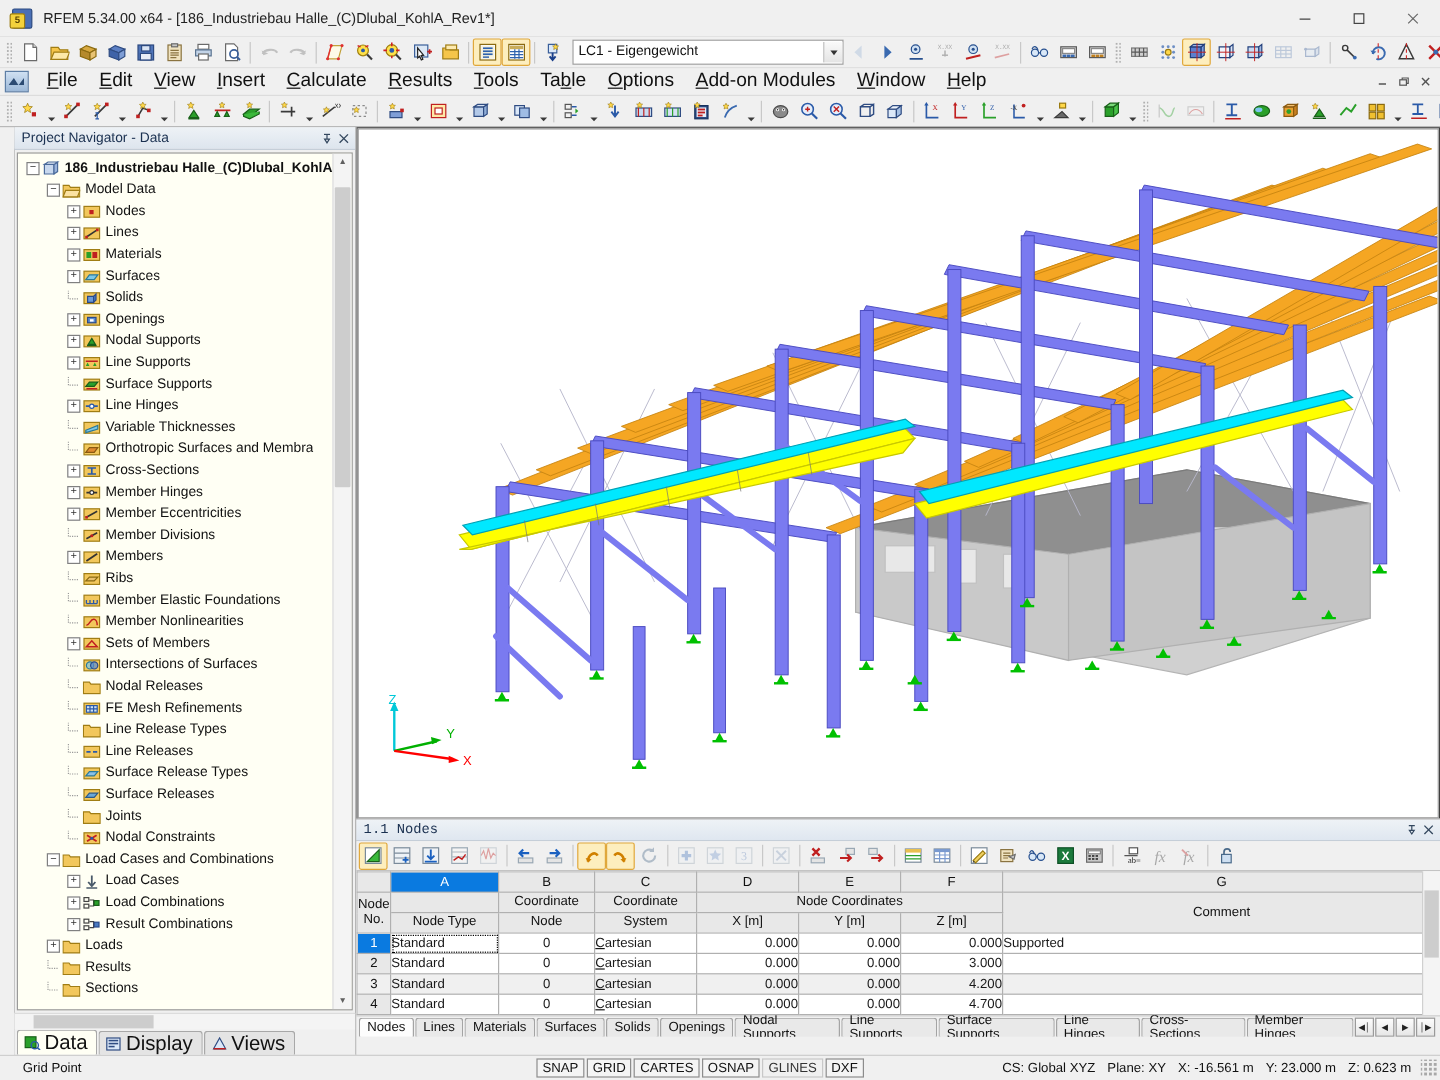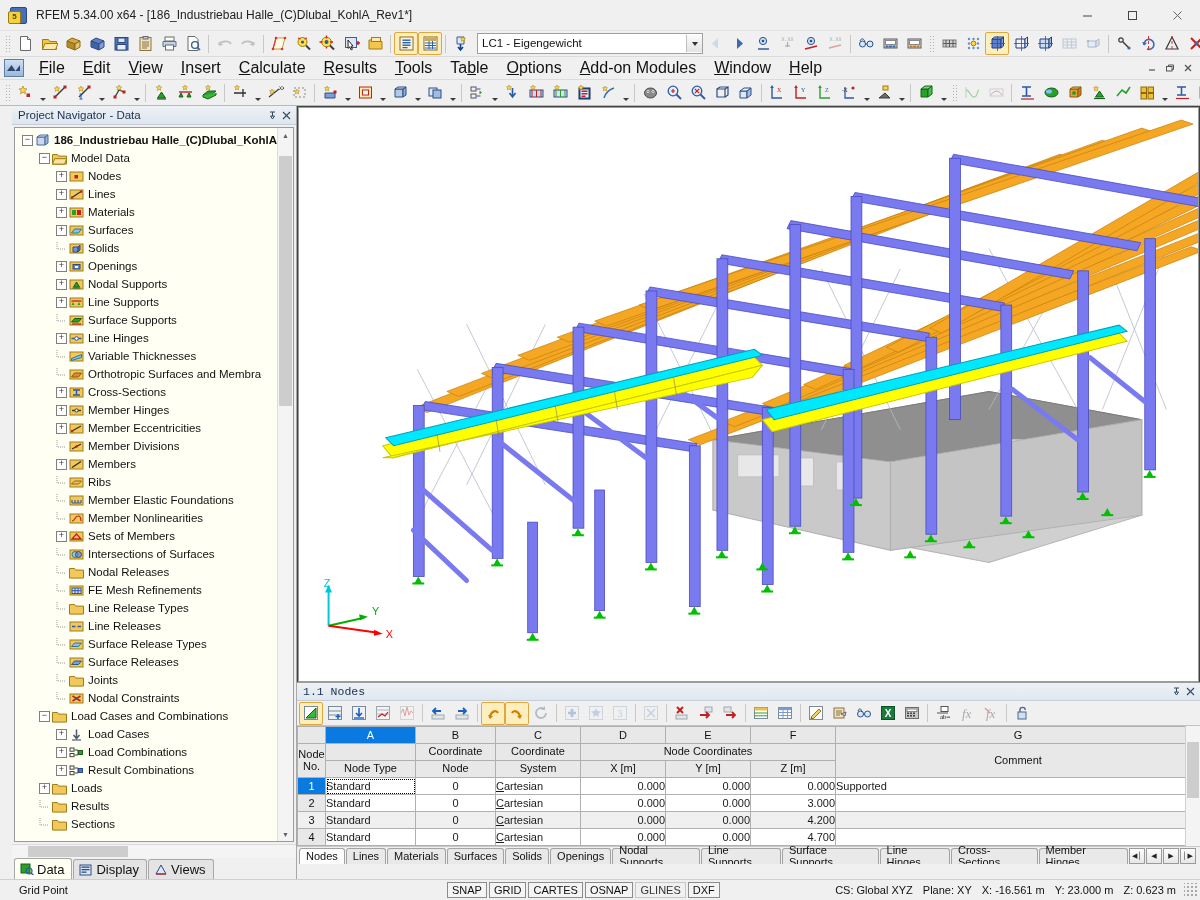--- a/index.html
+++ b/index.html
@@ -99,21 +99,21 @@
              display:flex;align-items:center;justify-content:center;font-size:9px;
              line-height:7px;color:#333;font-family:"Liberation Mono",monospace;}
   .texp.leaf{}
   .ticon{width:17px;height:15px;flex:0 0 auto;display:flex;align-items:center;justify-content:center;}
   .ticon svg{display:block;}
   .tlabel{padding-left:3px;overflow:hidden;}
   .trow.bold .tlabel{font-weight:bold;}
 
   .nav-tabs{height:21px;display:flex;align-items:flex-end;flex:0 0 auto;background:#f0f0f0;
             padding-left:2px;}
-  .ntab{height:19px;display:flex;align-items:center;padding:0 7px 0 4px;font-size:13px;
+  .ntab{height:19px;display:flex;align-items:center;padding:0 7px 0 4px;font-size:17px;
         border:1px solid #a8a8a8;border-bottom:none;background:#e4e4e4;margin-right:1px;
         border-radius:3px 3px 0 0;color:#111;}
   .ntab.sel{background:#fffff4;height:20px;}
   .ntab .ic{width:16px;height:14px;margin-right:2px;display:flex;align-items:center;justify-content:center;}
 
   
   .right{flex:1 1 auto;display:flex;flex-direction:column;min-width:0;}
 
   
   .viewport{flex:1 1 auto;background:#ffffff;position:relative;border:1px solid #9c9c9c;

